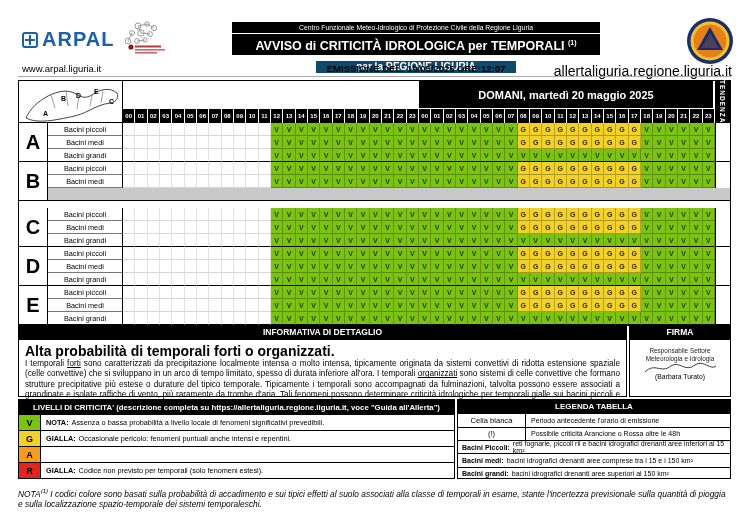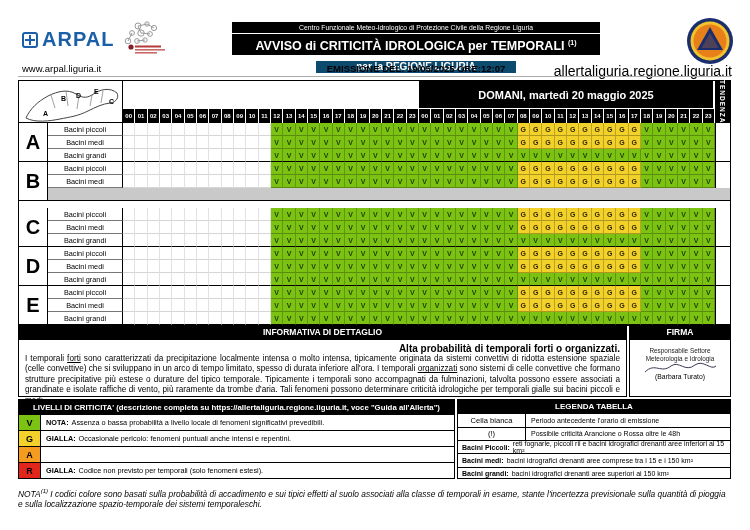--- a/index.html
+++ b/index.html
@@ -50,21 +50,21 @@
   .c-green, .c-yellow { font-size:7px; font-weight:bold; display:flex; align-items:center; justify-content:center; border-right:1px solid rgba(0,0,0,.22); border-bottom:1px solid rgba(0,0,0,.28); }
   .c-tend { background:#fff; border-left:1px solid #000; grid-column:51/52; }
   .zone-end { border-bottom:1px solid #000 !important; }
   .gray-row { grid-column:2/52; background:var(--gray,#C9C9C9); border-bottom:1px solid #000; }
   .gap-row  { grid-column:1/52; background:#fff; }
 
   
   .info-bar-left  { left:18px; top:325px; width:609px; height:14px; background:#000; color:#fff; font-weight:bold; font-size:8.5px; display:flex; align-items:center; justify-content:center; }
   .info-bar-right { left:629px; top:325px; width:102px; height:14px; background:#000; color:#fff; font-weight:bold; font-size:8.5px; display:flex; align-items:center; justify-content:center; }
   .info-box { left:18px; top:339px; width:609px; height:58px; border:1px solid #000; padding:3px 6px; }
-  .info-title { font-size:10px; font-weight:bold;text-align:right; }
+  .info-title { font-size:14px; font-weight:bold; }
   .info-body  { font-size:8.2px; line-height:10.4px; text-align:justify; }
   .info-body .u { text-decoration:underline; }
   .firma-box { left:629px; top:339px; width:102px; height:58px; border:1px solid #000; text-align:center; padding-top:7px; }
   .firma-role { font-size:6.4px; color:#222; line-height:7.5px; }
   .firma-name { font-size:6.8px; margin-top:-3px; }
   .sig { display:block; margin:-2px auto -2px; }
 
   
   .leg-left  { left:18px; top:399px; width:437px; height:80px; border:1px solid #000; }
   .leg-right { left:457px; top:399px; width:274px; height:80px; border:1px solid #000; }

